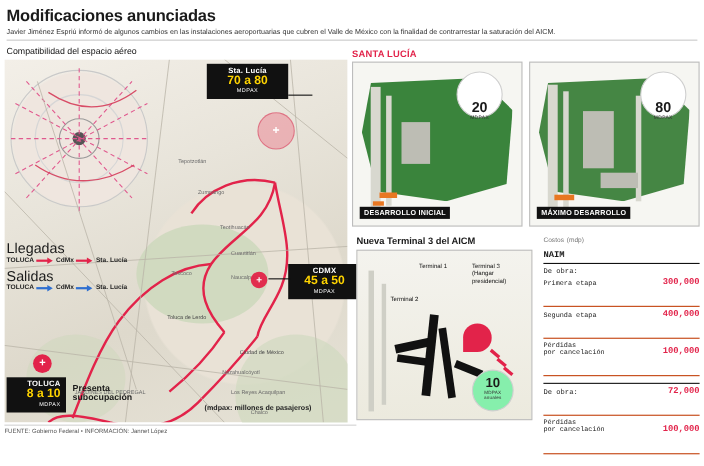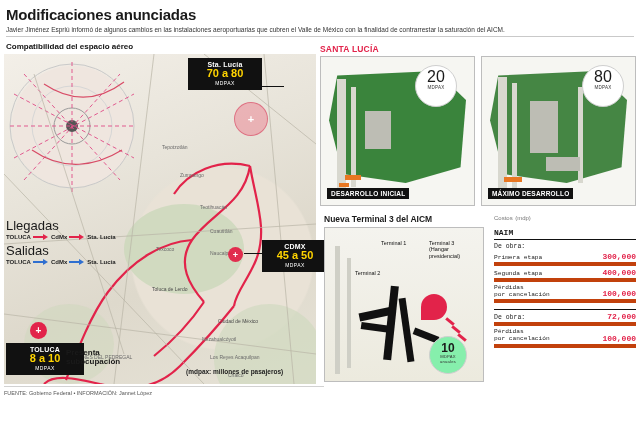--- a/index.html
+++ b/index.html
@@ -21,21 +21,21 @@
   }
   .subtitle {
     position:absolute; left:6px; top:26px; width:560px;
     font-size:6.5px; color:#333; line-height:1.25;
   }
   .rule { position:absolute; left:6px; top:36px; width:628px; height:1px; background:#c9c9c9; }
 
   
   .leftcap {
     position:absolute; left:6px; top:42px;
-    font-size:8px; font-weight:bold; color:#111;
+    font-size:8px; font-weight:normal; color:#111;
   }
   .mapwrap {
     position:absolute; left:4px; top:54px; width:312px; height:330px;
     overflow:hidden;
   }
   .mapbase {
     position:absolute; inset:0;
     background:
       radial-gradient(circle at 22% 22%, #efe6df 0 60px, rgba(239,230,223,0) 62px),
       radial-gradient(circle at 70% 62%, #e9e2d6 0 90px, rgba(233,226,214,0) 92px),
@@ -127,21 +127,21 @@
   .slfield2 { background:#3b7f3a; }
   .runway {
     position:absolute; background:#d8d8cf;
   }
   .slterm { position:absolute; background:#bdbdb4; }
   .orange { position:absolute; background:#e87722; }
   .slbadge {
     position:absolute; top:8px; width:42px; height:42px; border-radius:50%;
     background:#fff; border:1px solid #cfcfcf; text-align:center;
   }
-  .slbadge .num { font-size:16px; font-weight:normal; margin-top:3px; line-height:1; }
+  .slbadge .num { font-size:13px; font-weight:bold; margin-top:25px; line-height:1; }
   .slbadge .unit { font-size:4.5px; letter-spacing:.3px; color:#333; }
   .slcap {
     position:absolute; bottom:6px; left:6px;
     background:#111; color:#fff; font-size:6.5px; font-weight:bold;
     padding:2px 4px; letter-spacing:.2px;
   }
 
   
   .t3title {
     position:absolute; left:324px; top:214px; font-size:8.5px; font-weight:bold;
@@ -170,21 +170,21 @@
 
   
   .costs { position:absolute; left:494px; top:212px; width:142px; }
   .costs h3 { margin:0; font-size:9px; font-weight:bold; }
   .costs h3 span { font-size:6px; font-weight:normal; color:#777; }
   .costs .group { margin-top:6px;font-family:Liberation Mono, monospace; }
   .costs .gname { font-size:8px; font-weight:bold; }
   .costs .sub { font-size:6.5px; margin-top:3px; }
   .costs .row {
     display:flex; justify-content:space-between; align-items:flex-end;
-    border-bottom:4px solid #c2410c; padding:2px 0 1px 0;
+    border-bottom:1px solid #c2410c; padding:2px 0 17px 0;
   }
   .costs .row .k { font-size:6.2px; color:#222; line-height:1.15; }
   .costs .row .v { font-size:8px; font-weight:bold; color:#e2234a; }
   .hrline { height:1px; background:#111; margin:2px 0 0 0; }
 </style>
 </head>
 <body>
 
 <div class="page">
 
@@ -292,21 +292,21 @@
       <span class="arrow blue"></span>
       <span class="lbl">CdMx</span>
       <span class="arrow blue"></span>
       <span class="lbl">Sta. Lucía</span>
     </div>
   </div>
 
   <div class="toluca-node">
     <span class="nodeplus" style="font-size:10px;">+</span>
   </div>
-  <div class="callout toluca-box" style="width:78px;">
+  <div class="callout toluca-box" style="width:54px;text-align:right;">
     <div class="cname">TOLUCA</div>
     <div class="cnum">8 a 10</div>
     <div class="cunit">MDPAX</div>
   </div>
   <div class="presenta" style="white-space:pre-line;">Presenta
 subocupación</div>
   <div class="mdpaxnote">(mdpax: millones de pasajeros)</div>
   <div class="bottomrule"></div>
   <div class="source">FUENTE: Gobierno Federal • INFORMACIÓN: Jannet López</div>
 

